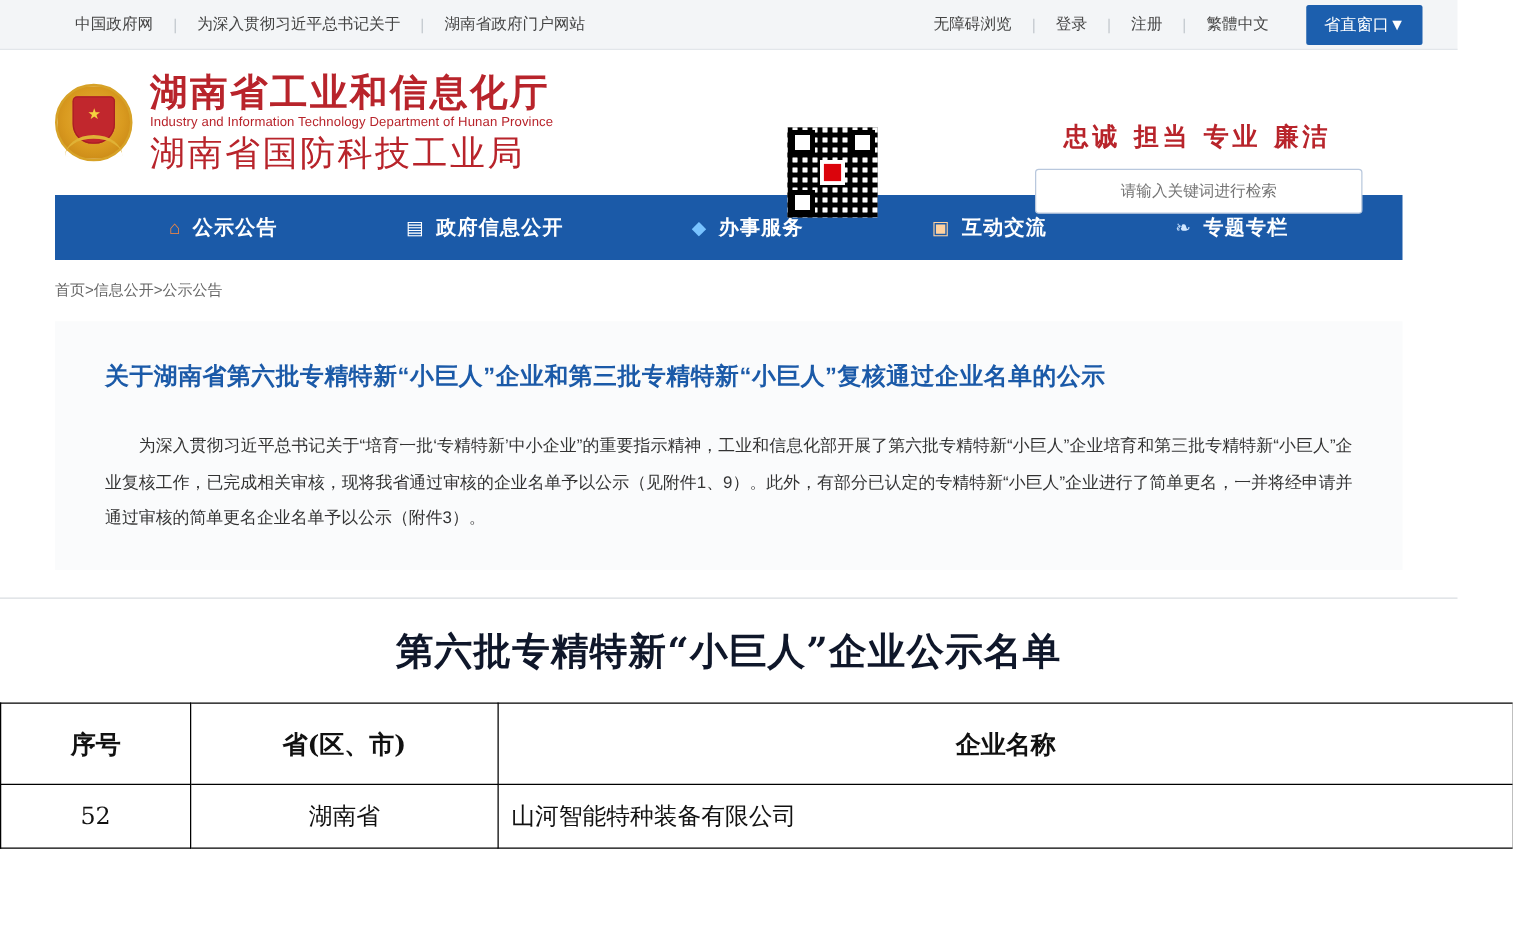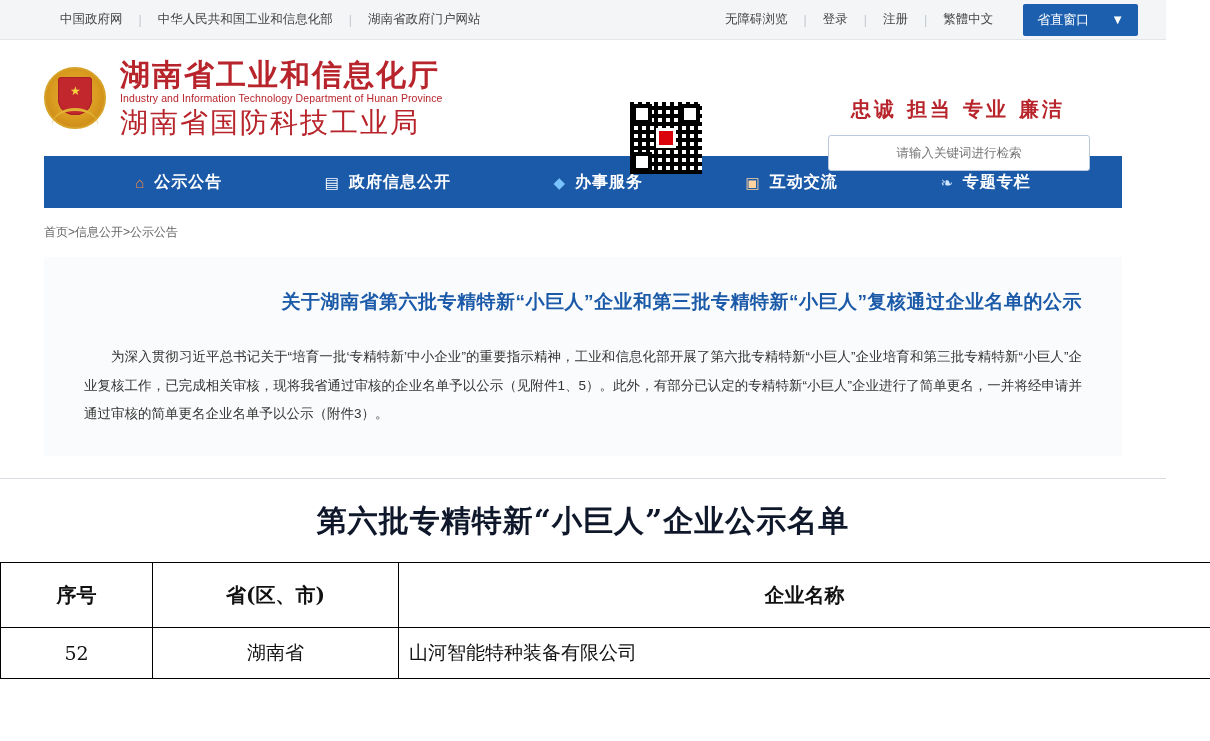--- a/index.html
+++ b/index.html
@@ -63,21 +63,21 @@
   }
   .gov-window {
     margin-left: 14px;
     background: #1c5fae;
     color: #fff;
     font-size: 13px;
     padding: 7px 14px;
     border-radius: 2px;
     display: flex;
     align-items: center;
-    gap: 22px;
+    gap: 0;
     white-space: nowrap;
   }
 
   
   .masthead {
     height: 116px;
     background: #fff;
     display: flex;
     align-items: center;
     padding: 0 44px;
@@ -264,21 +264,21 @@
   }
 
   
   .article {
     margin: 16px 44px 0;
     background: #fafbfc;
     padding: 30px 40px 28px;
     box-sizing: border-box;
   }
   .article-title {
-    text-align: right;
+    text-align: left;
     color: #1b5aa8;
     font-weight: bold;
     font-size: 19px;
     line-height: 1.6;
     letter-spacing: 0.5px;
   }
   .article-meta {
     margin-top: 20px;
     background: #f0f2f4;
     border-top: 1px solid #e6e9ec;
@@ -340,21 +340,21 @@
 </style>
 </head>
 <body>
 
 <div class="page">
 
   <div class="topbar">
     <div class="topbar-left">
       <a href="#">中国政府网</a>
       <span class="sep">|</span>
-      <a href="#">中华人民共和国工业和信息化部</a>
+      <a href="#">为深入贯彻习近平总书记关于</a>
       <span class="sep">|</span>
       <a href="#">湖南省政府门户网站</a>
     </div>
     <div class="topbar-right">
       <a href="#">无障碍浏览</a>
       <span class="sep">|</span>
       <a href="#">登录</a>
       <span class="sep">|</span>
       <a href="#">注册</a>
       <span class="sep">|</span>
@@ -413,21 +413,21 @@
     <div class="nav-item">
       <span class="nav-ic layers">❧</span>
       <span>专题专栏</span>
     </div>
   </div>
 
   <div class="breadcrumb">首页&gt;信息公开&gt;公示公告</div>
 
   <div class="article">
     <div class="article-title">关于湖南省第六批专精特新“小巨人”企业和第三批专精特新“小巨人”复核通过企业名单的公示</div>
-    <div class="article-body">为深入贯彻习近平总书记关于“培育一批‘专精特新’中小企业”的重要指示精神，工业和信息化部开展了第六批专精特新“小巨人”企业培育和第三批专精特新“小巨人”企业复核工作，已完成相关审核，现将我省通过审核的企业名单予以公示（见附件1、5）。此外，有部分已认定的专精特新“小巨人”企业进行了简单更名，一并将经申请并通过审核的简单更名企业名单予以公示（附件3）。</div>
+    <div class="article-body">为深入贯彻习近平总书记关于“培育一批‘专精特新’中小企业”的重要指示精神，工业和信息化部开展了第六批专精特新“小巨人”企业培育和第三批专精特新“小巨人”企业复核工作，已完成相关审核，现将我省通过审核的企业名单予以公示（见附件1、9）。此外，有部分已认定的专精特新“小巨人”企业进行了简单更名，一并将经申请并通过审核的简单更名企业名单予以公示（附件3）。</div>
   </div>
 
   <div class="divider"></div>
 
   <div class="table-title">第六批专精特新“小巨人”企业公示名单</div>
 
   <table class="list">
     <colgroup>
       <col class="c1">
         <col class="c2">

